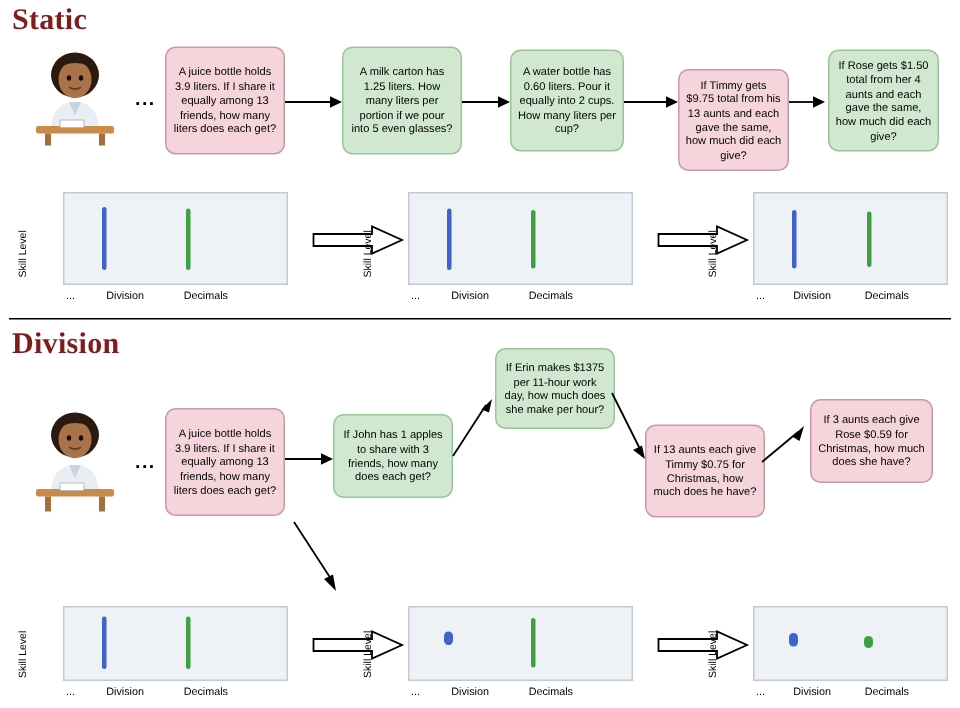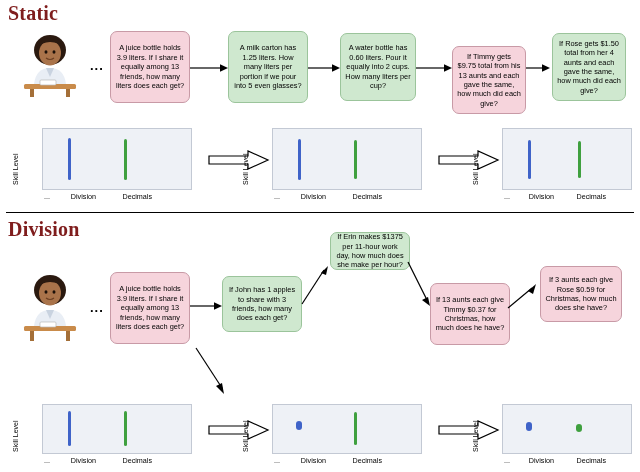--- a/index.html
+++ b/index.html
@@ -134,22 +134,22 @@
     <rect x="8" y="58" width="52" height="5" rx="1.5" fill="#c98b4a"></rect>
     <rect x="14" y="63" width="4" height="10" fill="#a46f38"></rect>
     <rect x="50" y="63" width="4" height="10" fill="#a46f38"></rect>
     <rect x="24" y="54" width="16" height="5" rx="1" fill="#ffffff" stroke="#b9b9b9" stroke-width=".7"></rect>
   </svg>
 </div>
 <div class="ell" style="left:90px;top:300px;">...</div>
 
 <div class="bubble pink" style="left:110px;top:272px;width:80px;height:72px;">A juice bottle holds 3.9 liters. If I share it equally among 13 friends, how many liters does each get?</div>
 <div class="bubble green" style="left:222px;top:276px;width:80px;height:56px;">If John has 1 apples to share with 3 friends, how many does each get?</div>
-<div class="bubble green" style="left:330px;top:232px;width:80px;height:38px;">If Erin makes $1375 per 11-hour work day, how much does she make per hour?</div>
-<div class="bubble pink" style="left:430px;top:283px;width:80px;height:62px;">If 13 aunts each give Timmy $0.37 for Christmas, how much does he have?</div>
+<div class="bubble green" style="left:330px;top:232px;width:80px;height:54px;">If Erin makes $1375 per 11-hour work day, how much does she make per hour?</div>
+<div class="bubble pink" style="left:430px;top:283px;width:80px;height:62px;">If 13 aunts each give Timmy $0.75 for Christmas, how much does he have?</div>
 <div class="bubble pink" style="left:540px;top:266px;width:82px;height:56px;">If 3 aunts each give Rose $0.59 for Christmas, how much does she have?</div>
 
 <svg class="arrow-svg" style="left:190px;top:300px;" width="34" height="12">
   <line x1="0" y1="6" x2="24" y2="6" stroke="#000" stroke-width="1.2"></line>
   <polygon points="24,2.2 32,6 24,9.8" fill="#000"></polygon>
 </svg>
 <svg class="arrow-svg" style="left:300px;top:262px;" width="34" height="44">
   <line x1="2" y1="42" x2="24" y2="8" stroke="#000" stroke-width="1.2"></line>
   <polygon points="21,11 28,4 26,13" fill="#000"></polygon>
 </svg>

